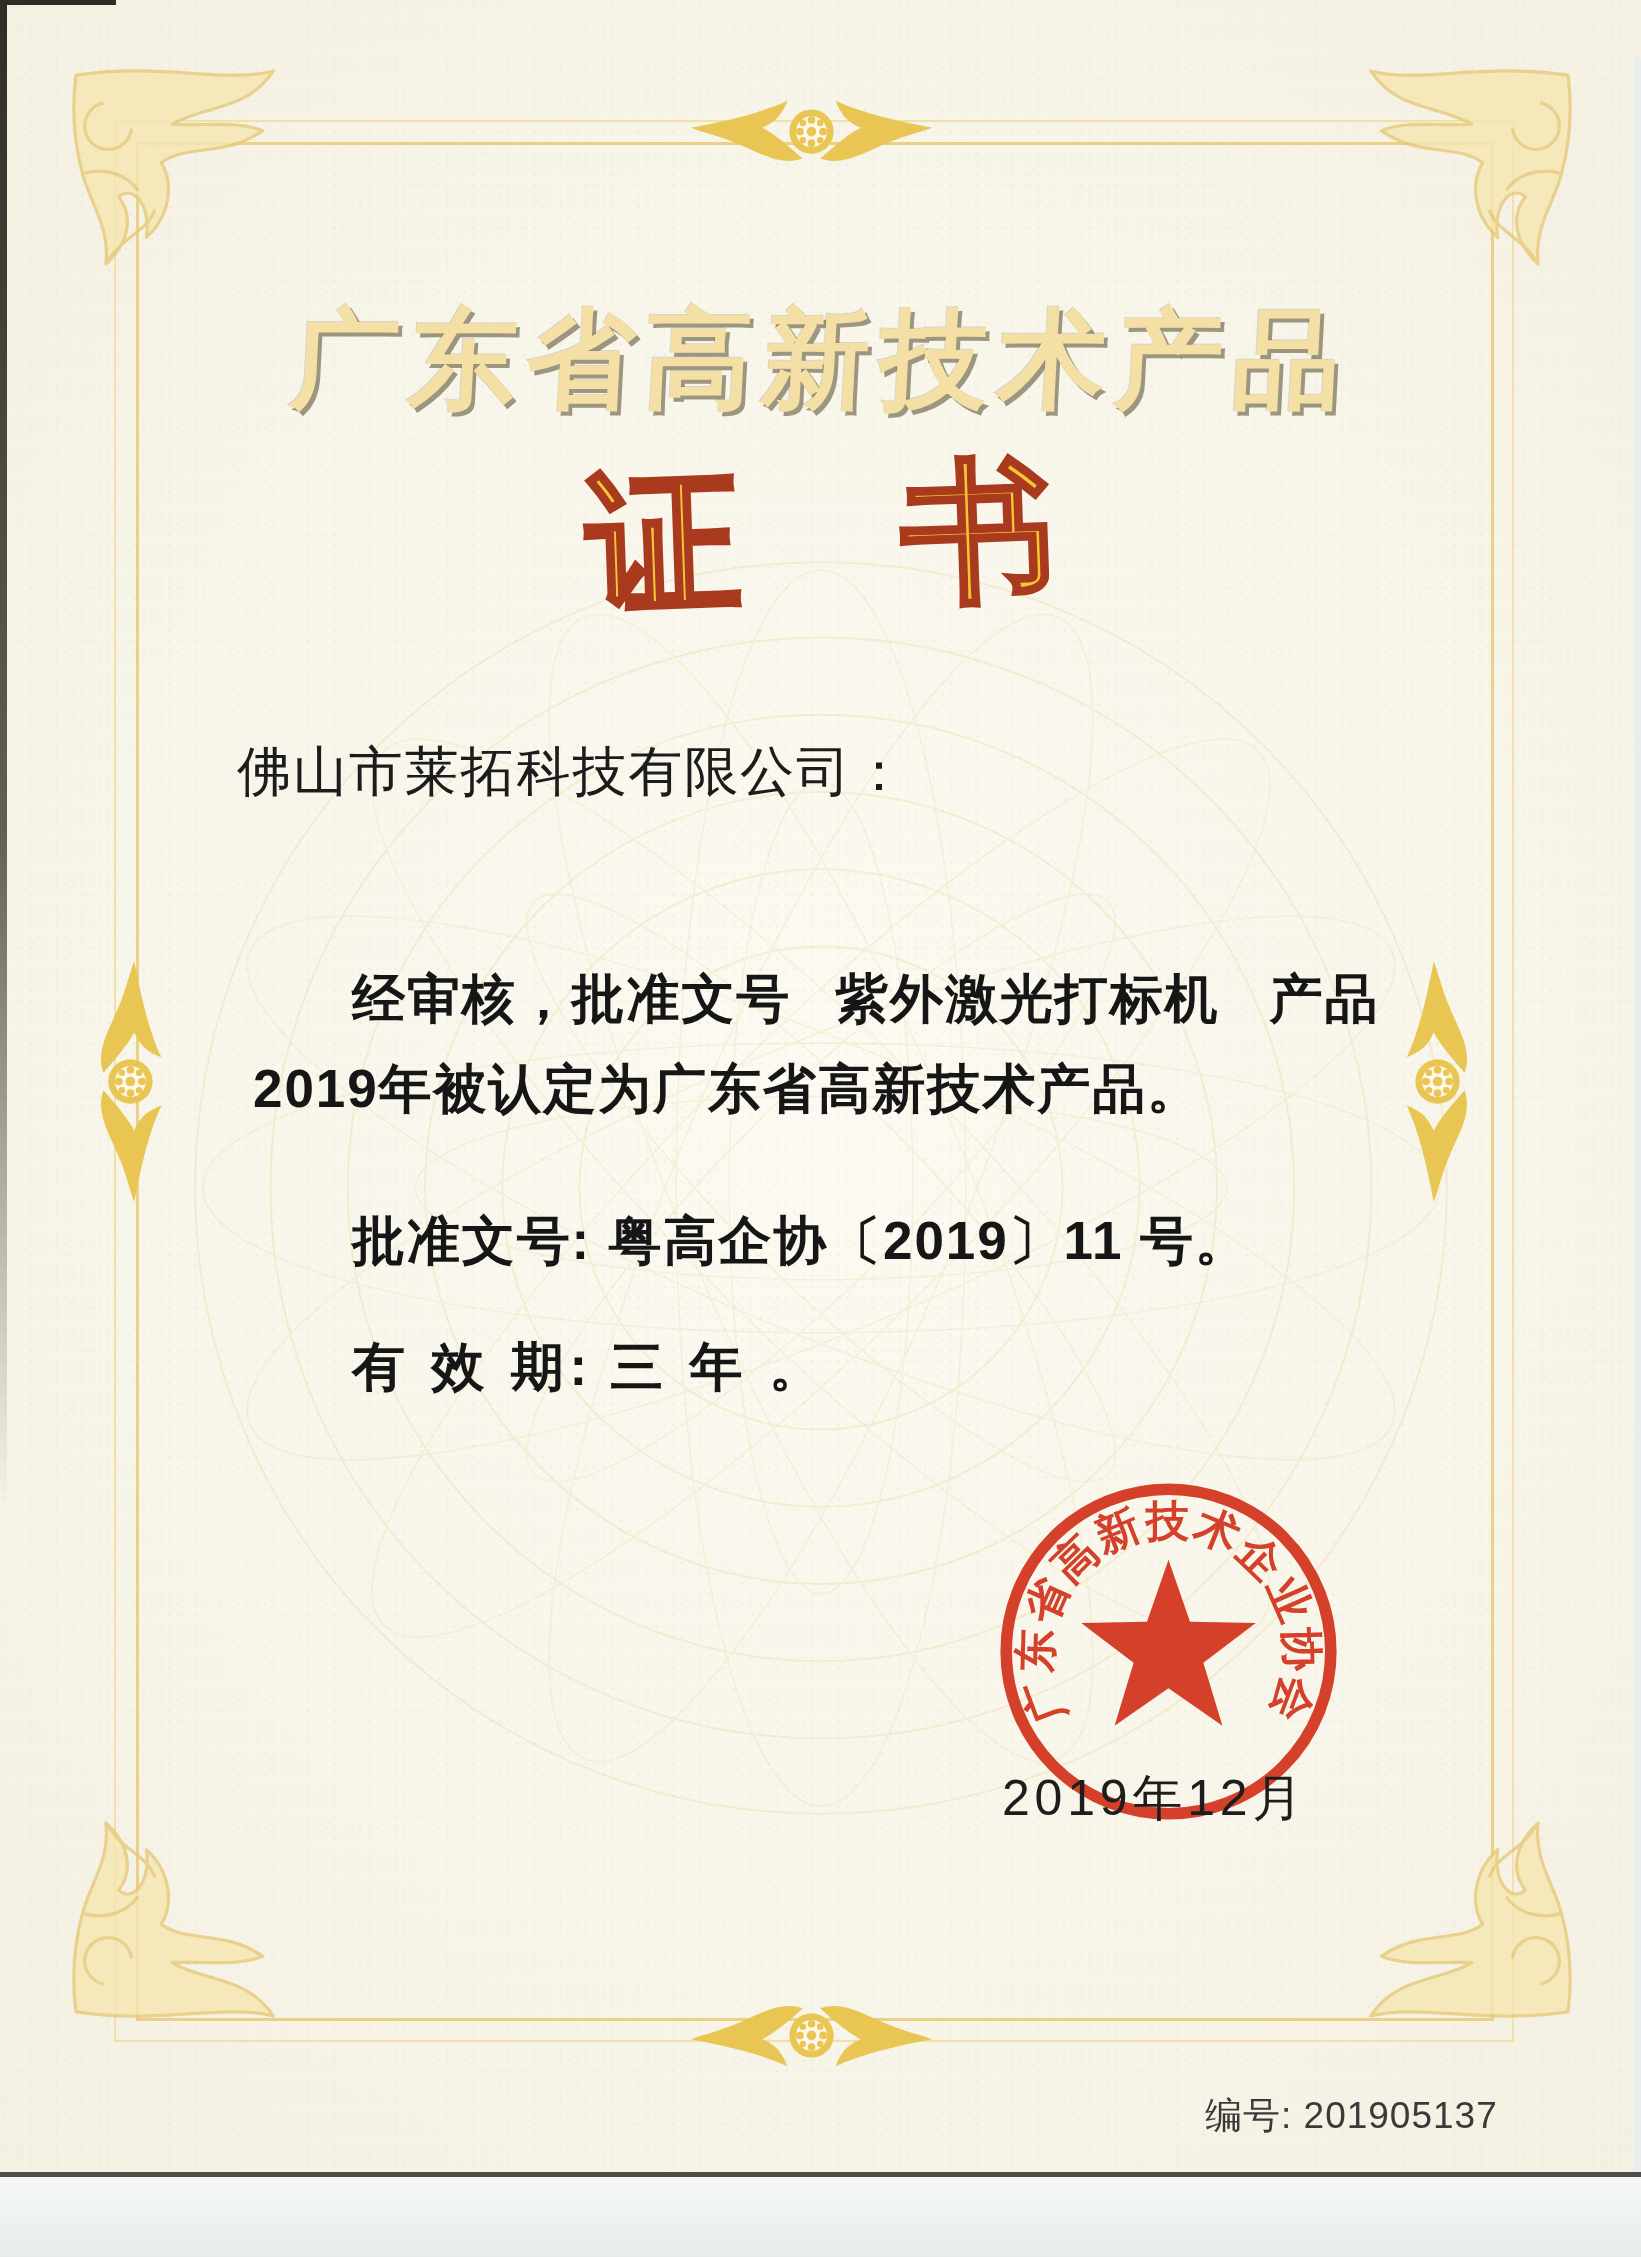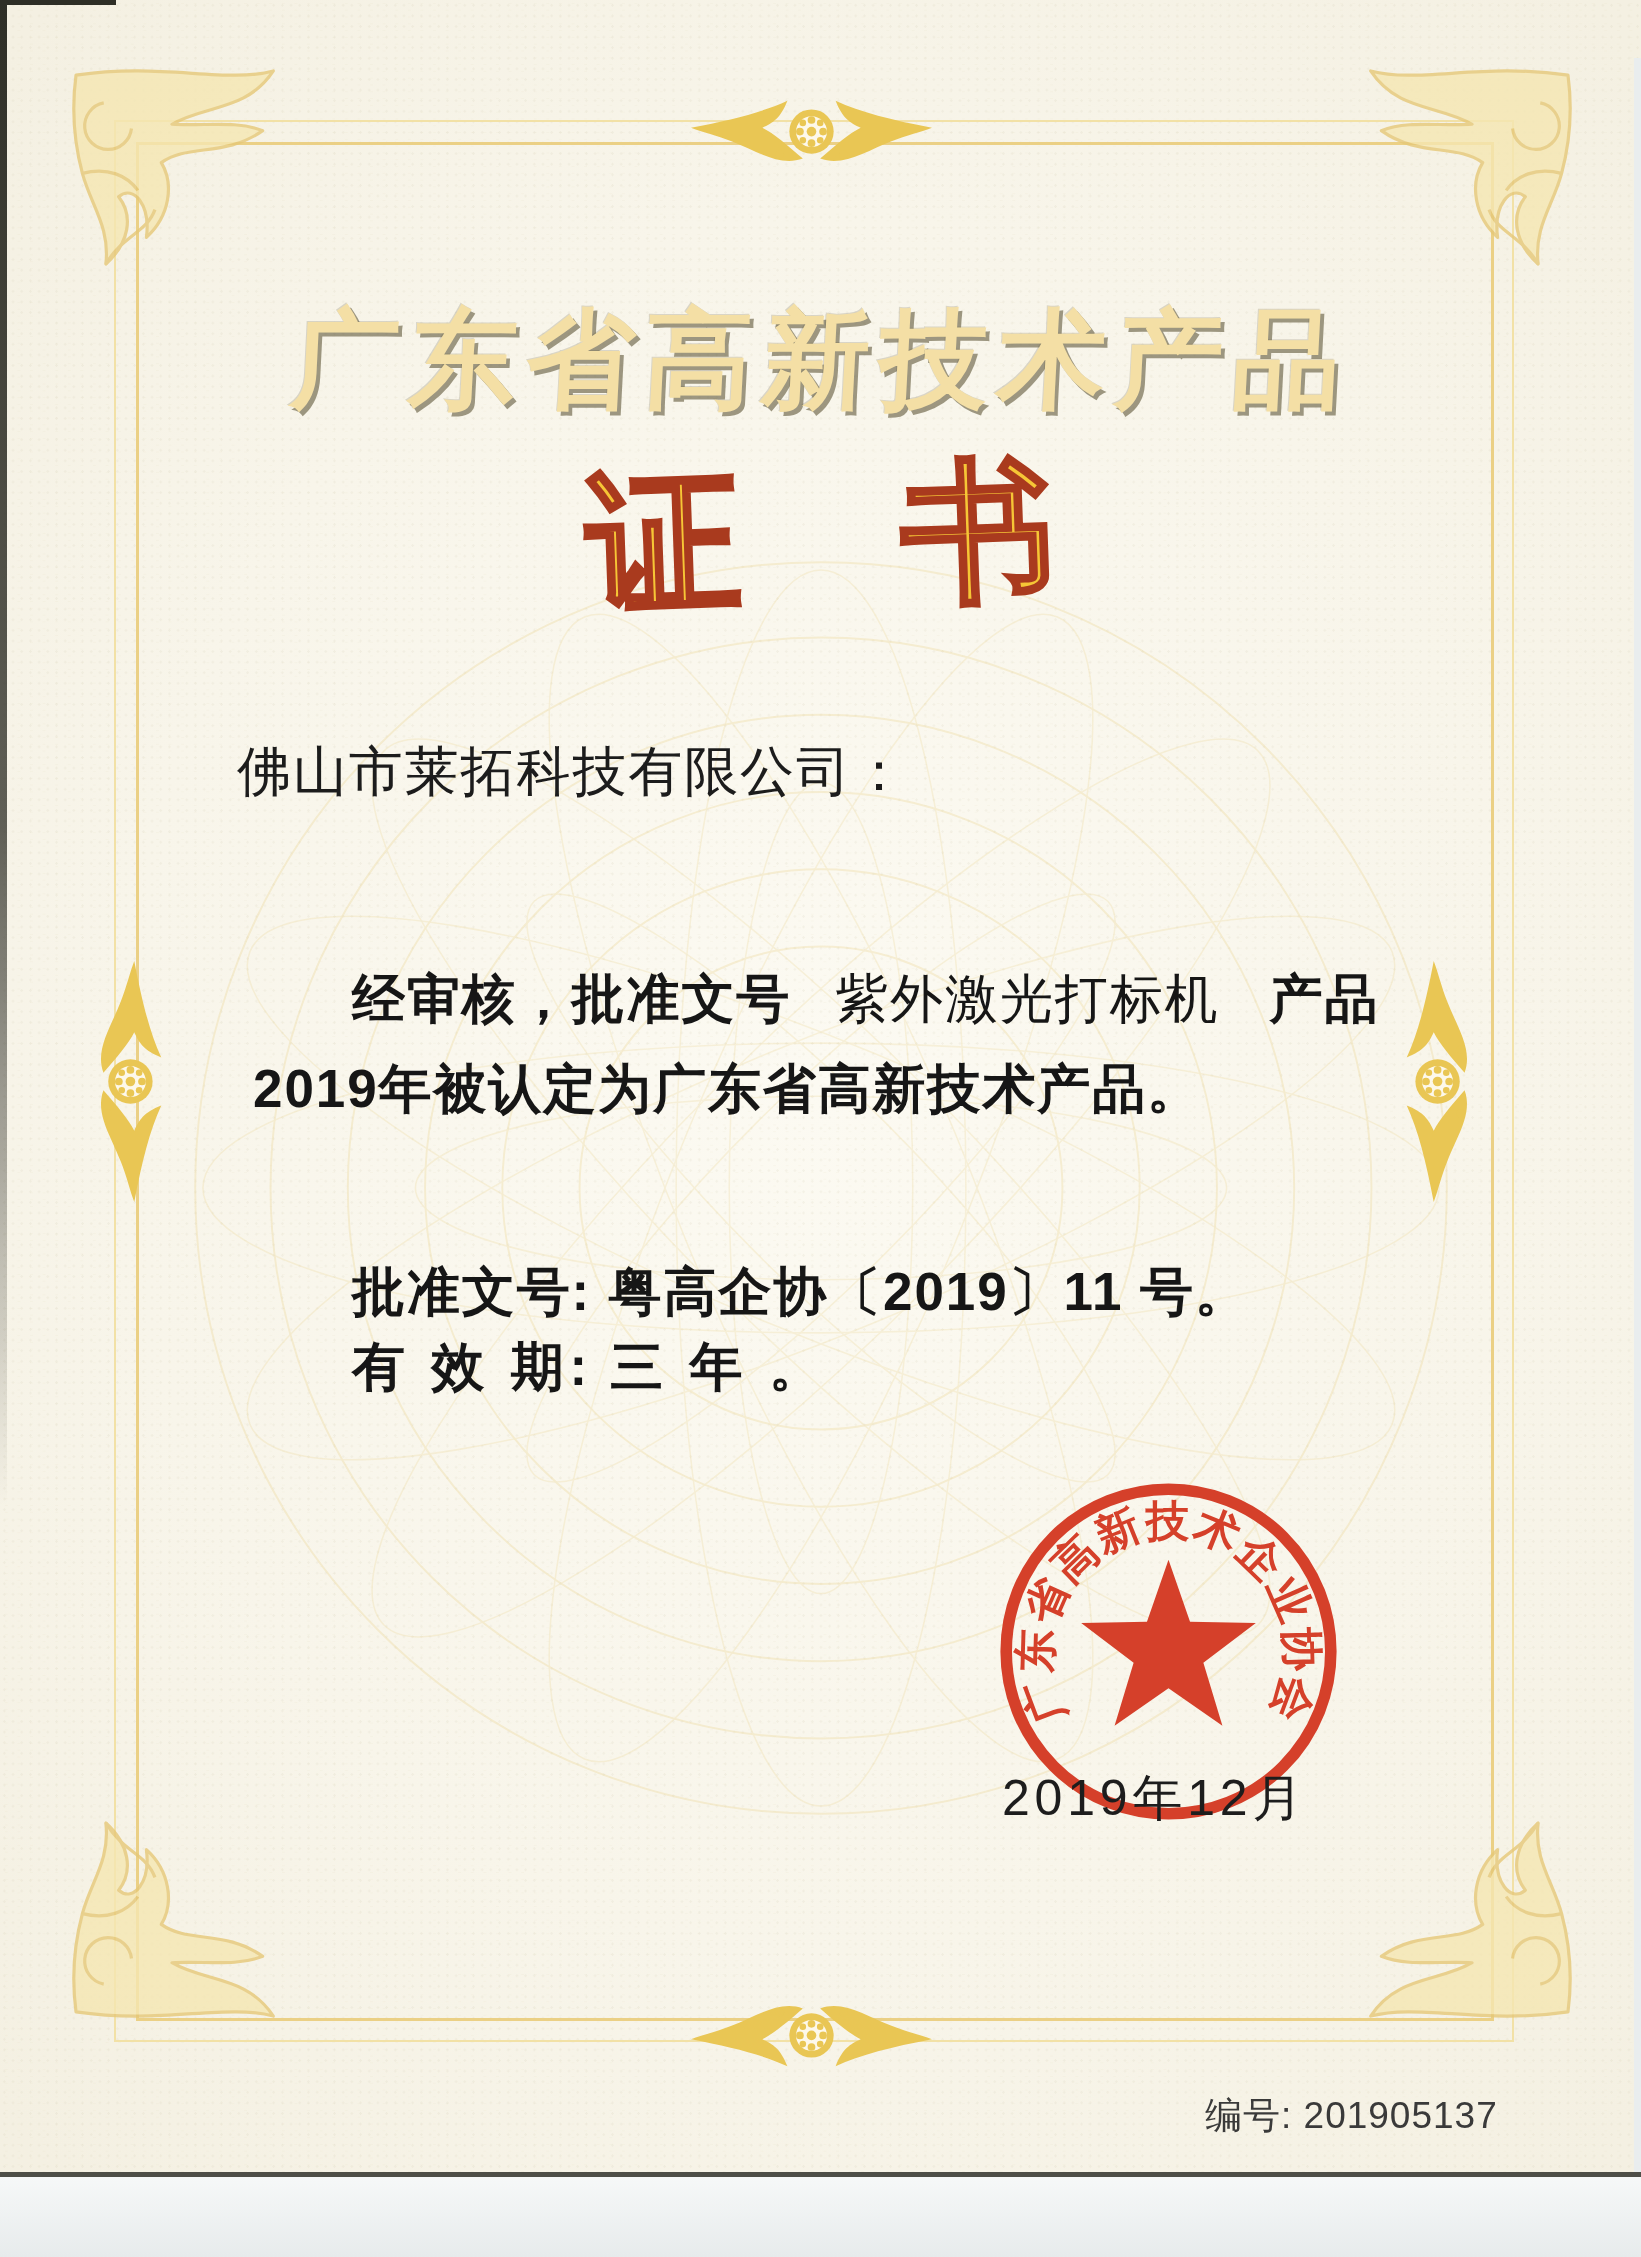--- a/index.html
+++ b/index.html
@@ -45,22 +45,22 @@
         text-shadow:3.9px 3.9px 0 rgba(95,86,56,.6), -1px -1px 0 rgba(95,86,56,.2);}
   .subtitle{position:absolute;left:87px;top:436px;width:1468px;text-align:center;
         font-size:153px;font-weight:bold;letter-spacing:54px;padding-left:54px;box-sizing:border-box;
         color:#f6c636;-webkit-text-stroke:3.9px #a93a1e;transform:rotate(-2deg);
         font-family:"DejaVu Serif",serif;}
   .recipient{position:absolute;left:237px;top:736px;font-size:54px;color:#1c1c1c;
         font-family:"DejaVu Serif",serif;letter-spacing:1.9px;}
   .bodyline{position:absolute;color:#161616;font-size:53px;font-weight:bold;letter-spacing:1.9px;}
   .l1{left:352px;top:964px;}
   .l2{left:253px;top:1054px;}
-  .product{font-family:"DejaVu Serif",serif;font-weight:normal;margin:16px 50px 0 44px;}
-  .approval{left:352px;top:1257px;}
+  .product{font-family:"DejaVu Serif",serif;font-weight:bold;margin:16px 50px 0 44px;}
+  .approval{left:352px;top:1206px;}
   .validity{left:352px;top:1332px;letter-spacing:5.8px;}
   .val-sep{display:inline-block;width:17.4px;}
   
   .seal{position:absolute;left:983px;top:1466px;width:371px;height:371px;}
   .date-line{position:absolute;left:1002px;top:1765px;font-size:50px;color:#1d1d1d;letter-spacing:4.8px;}
   .serial-line{position:absolute;left:1205px;top:2091px;font-size:37px;color:#3a3a3a;letter-spacing:1px;}
   .hidden-defs{position:absolute;width:0;height:0;overflow:hidden;}
 </style>
 </head>
 <body>

